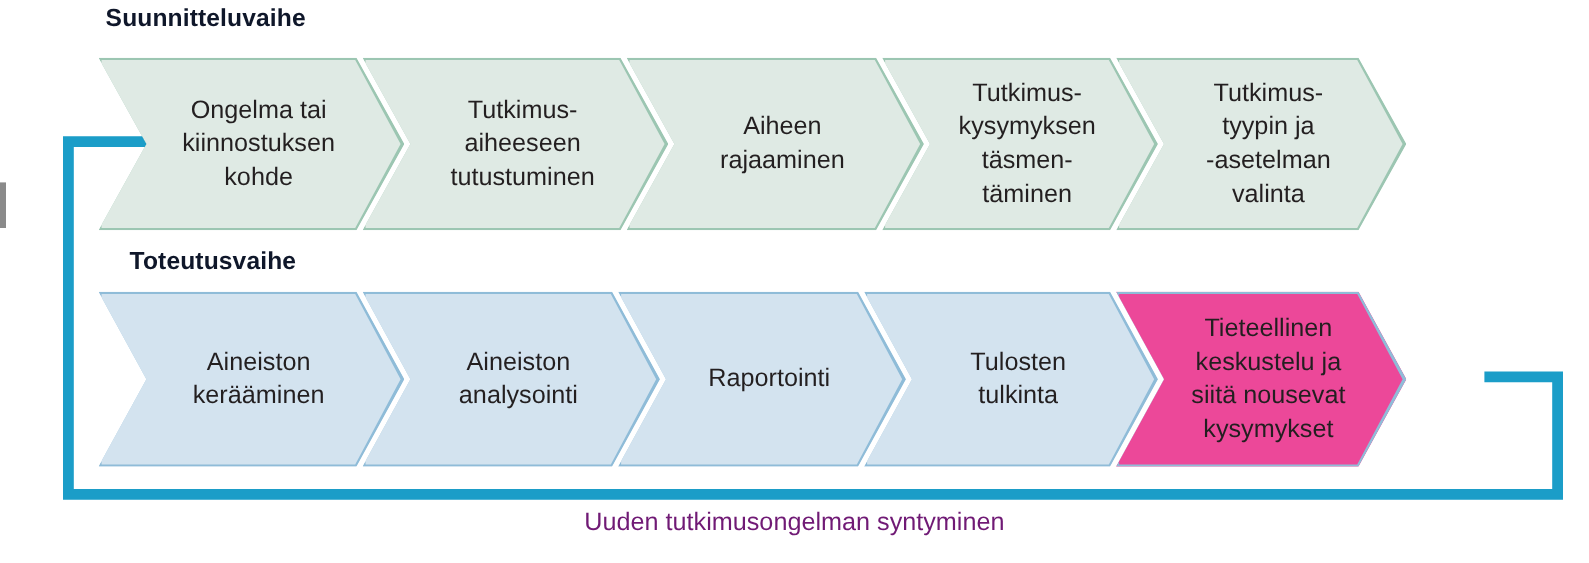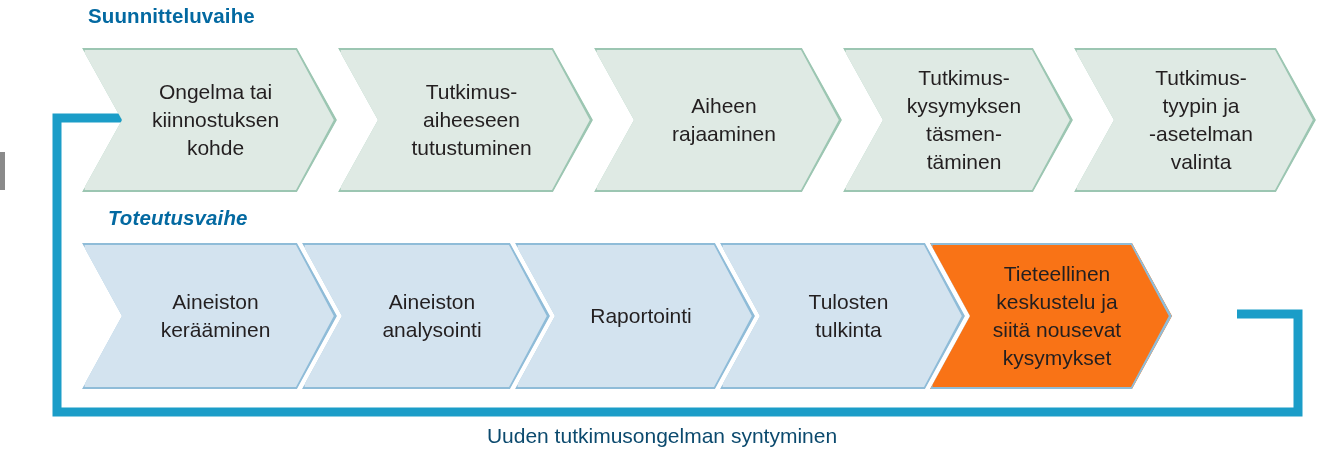--- a/index.html
+++ b/index.html
@@ -28,31 +28,31 @@
     pointer-events: none;
   }
 
   
   .phase-heading {
     position: absolute;
     font-size: 20.5px;
     font-weight: bold;
     letter-spacing: 0.1px;
     white-space: nowrap;
-    color: #0369a1;
+    color: #0f172a;
   }
   #heading-planning { left: 88px;  top: 4px; }
-  #heading-execution { left: 108px; top: 206px; font-style: italic; }
+  #heading-execution { left: 108px; top: 206px; }
 
   
   .chev-row {
     position: absolute;
     display: flex;
   }
-  #row-planning  { left: 82px; top: 48px;  height: 144px; gap: 36px; }
+  #row-planning  { left: 82px; top: 48px;  height: 144px; }
   #row-execution { left: 82px; top: 243px; height: 146px; }
 
   .chev {
     position: relative;
     box-sizing: border-box;
     height: 100%;
     display: flex;
     align-items: center;
     justify-content: center;
     text-align: center;
@@ -82,32 +82,32 @@
 
   
   .chev.green { background: #dfeae4; }
   .chev.green .chev-border { background: #9cc6b2; }
 
   
   .chev.blue { background: #d3e3ef; }
   .chev.blue .chev-border { background: #8fbcd8; }
 
   
-  .chev.outline { background: #f97316; }
+  .chev.outline { background: #ec4899; }
   .chev.outline .chev-border { background: #8fbcd8; }
 
   
   #caption {
     position: absolute;
     left: 0;
     top: 424px;
     width: 1324px;
     text-align: center;
     font-size: 21px;
-    color: #0c4a6e;
+    color: #701a75;
   }
 
   
   #edge-artifact {
     position: absolute;
     left: 0px;
     top: 152px;
     width: 5px;
     height: 38px;
     background: #8a8a8a;

